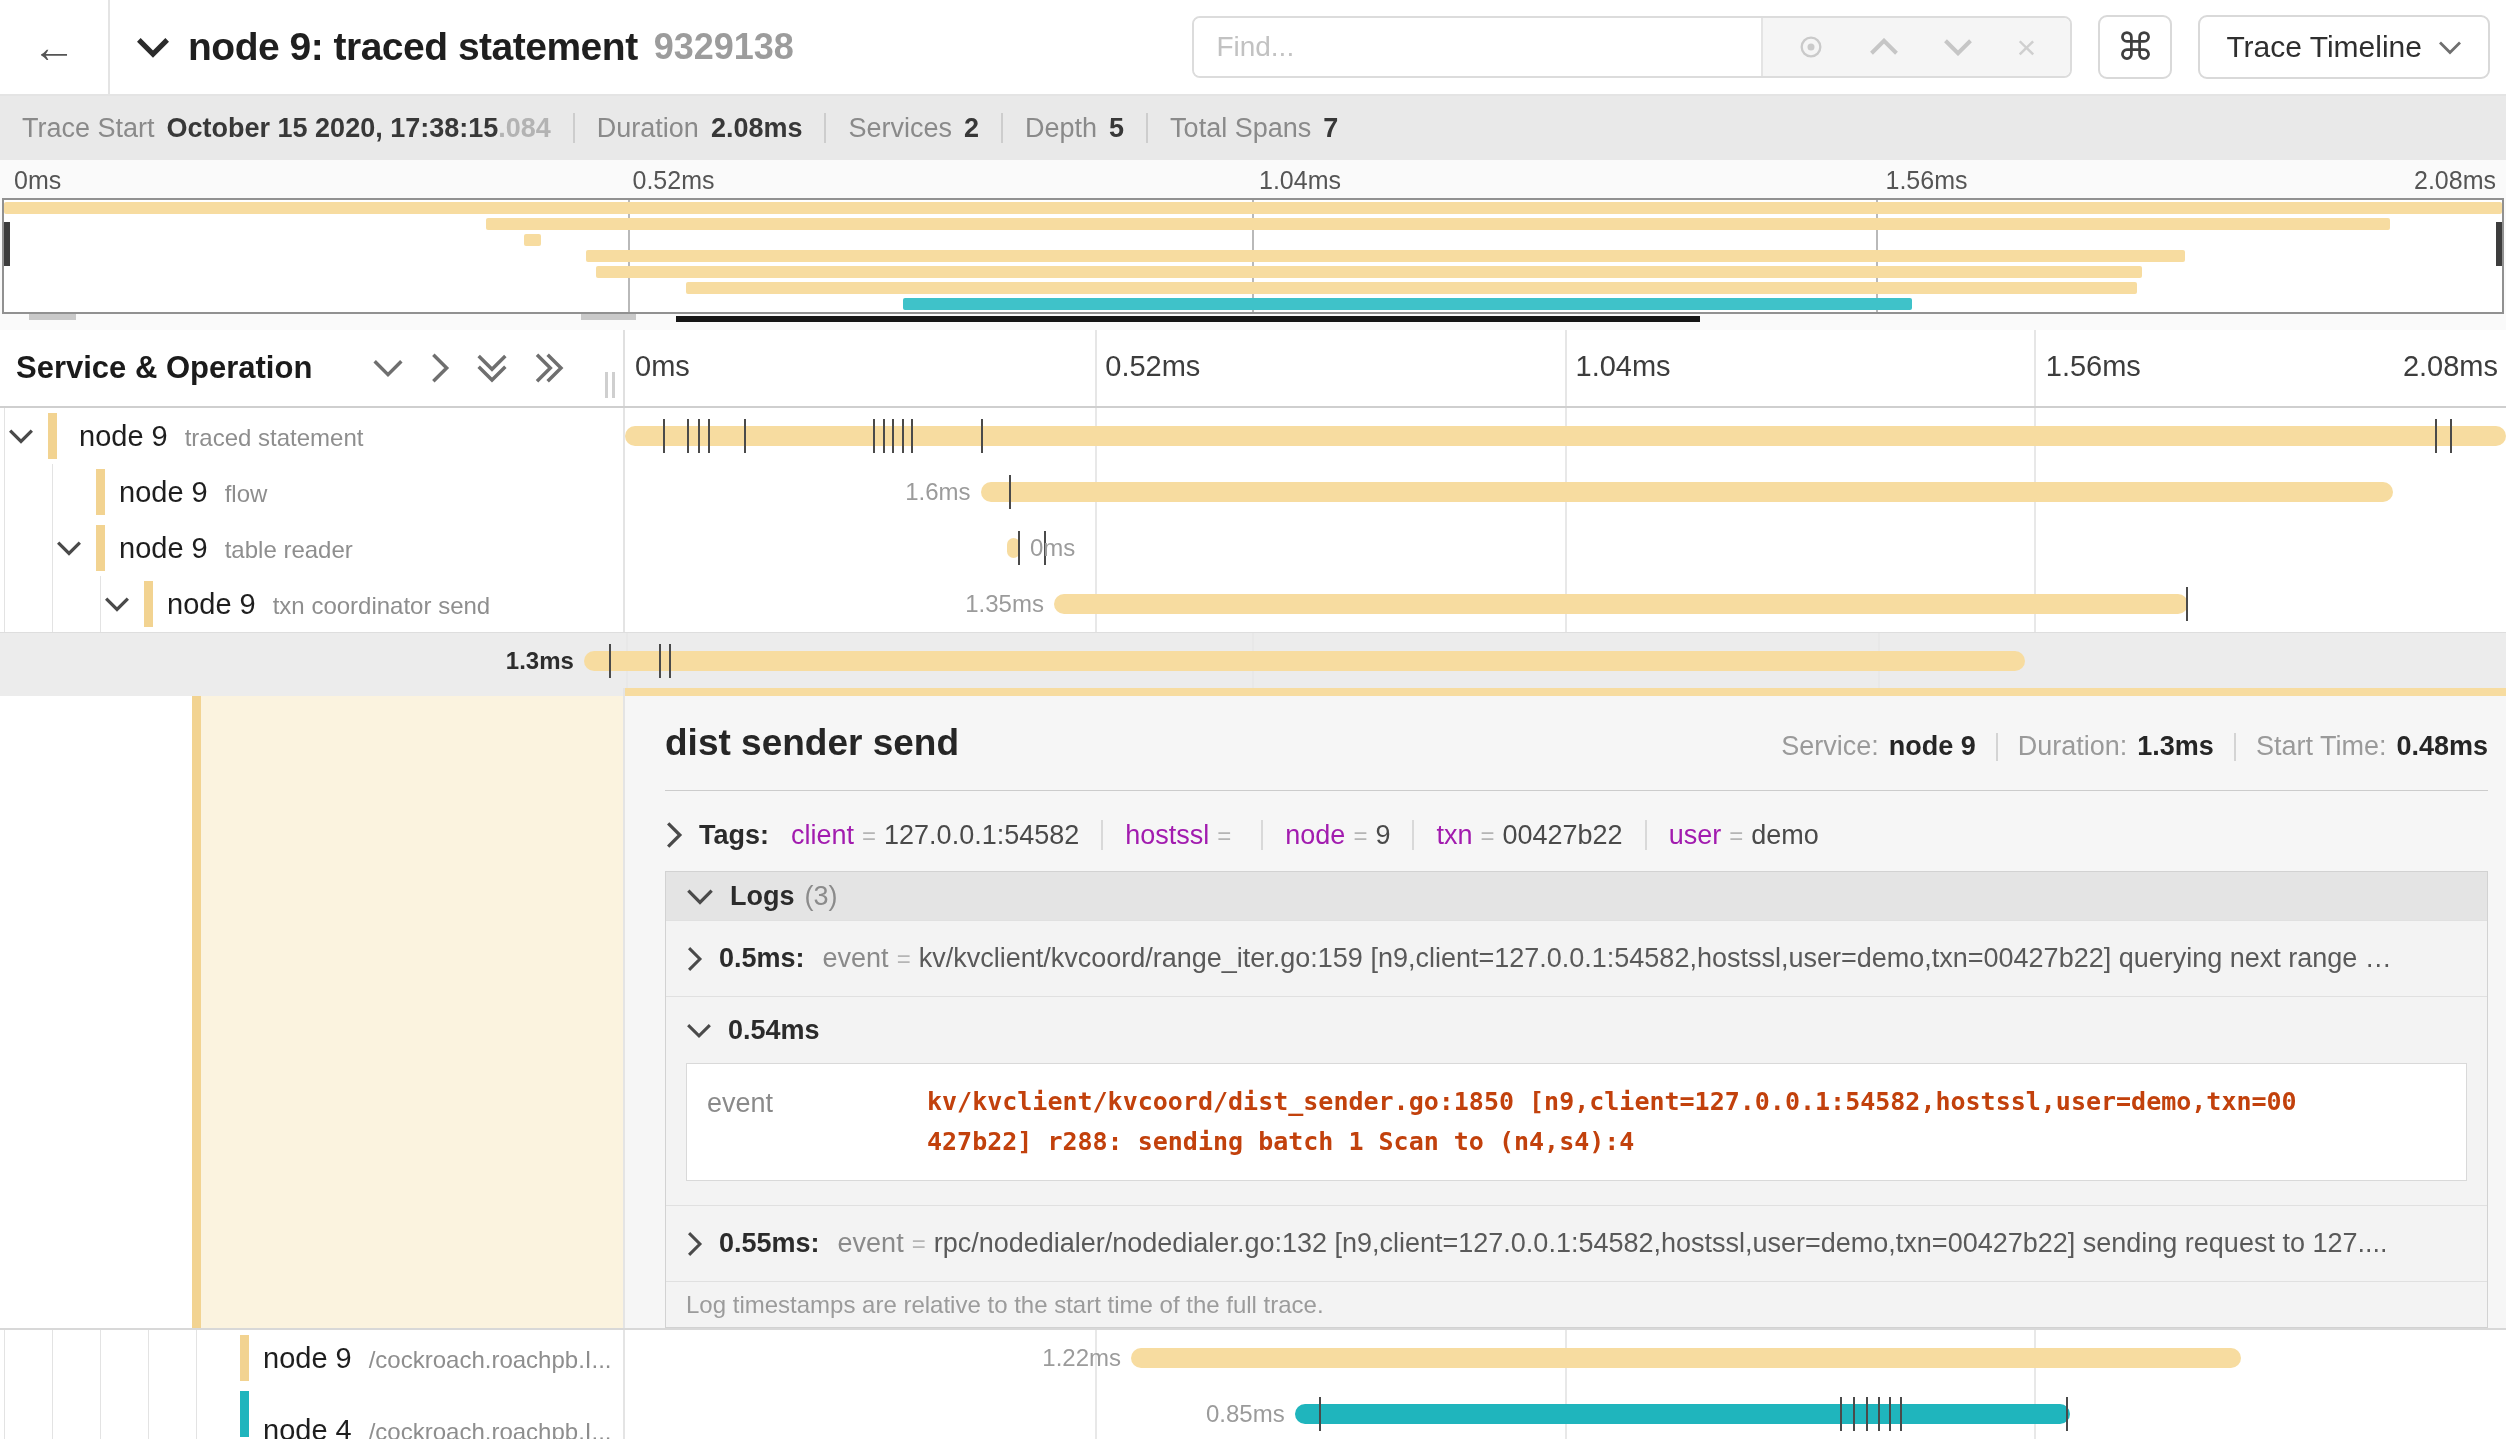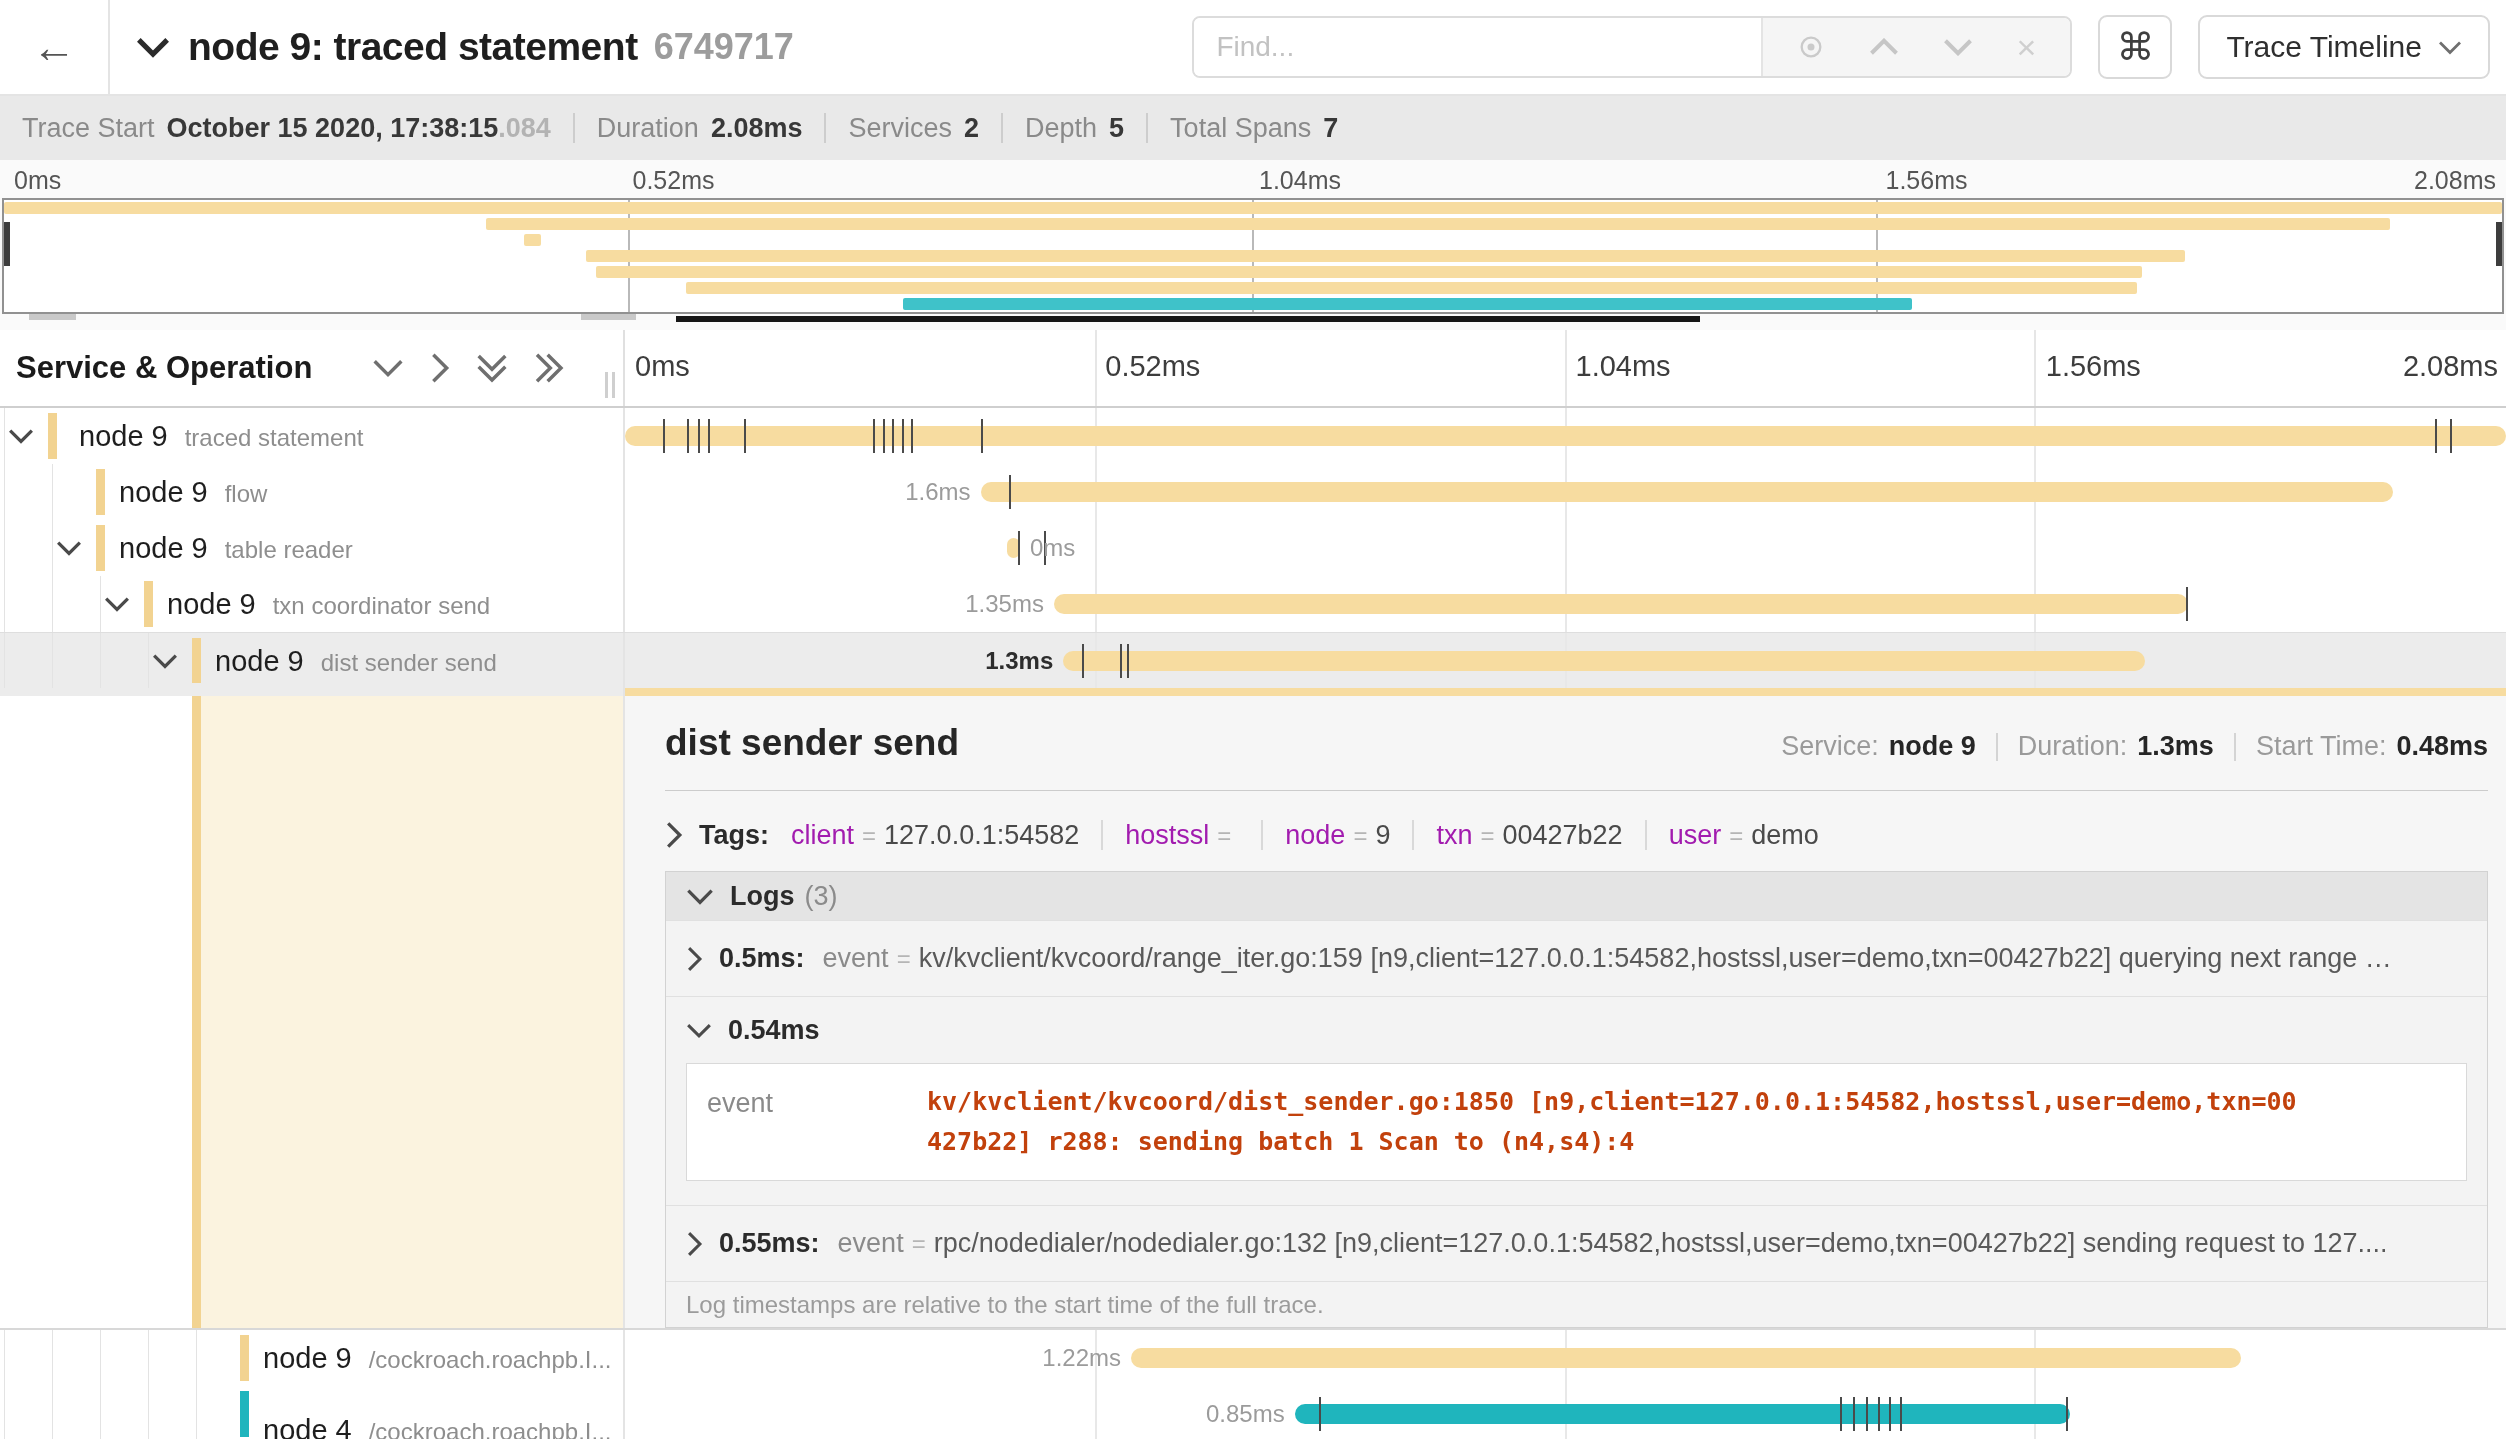--- a/index.html
+++ b/index.html
@@ -137,21 +137,21 @@
 
   <div class="hdr">
     <div class="back-btn">←</div>
     <div class="title-group">
       <span class="title-chev">
         <svg width="34" height="22" viewBox="0 0 12 7">
             <path d="M1 1l5 5 5-5" fill="none" stroke="#2b2b2b" stroke-width="1.8"></path>
           </svg>
       </span>
       <span class="page-title">node 9: traced statement</span>
-      <span class="trace-id">6749717</span>
+      <span class="trace-id">9329138</span>
     </div>
     <div class="find-wrap">
       <input class="find-input" placeholder="Find..." style="">
       <div class="find-tools">
         <span class="ftool">
           <svg width="28" height="28" viewBox="0 0 24 24" fill="none" stroke="#cacaca" stroke-width="2">
             <circle cx="12" cy="12" r="8"></circle>
               <circle cx="12" cy="12" r="3" fill="#cacaca" stroke="none"></circle>
           </svg>
         </span>
@@ -362,33 +362,20 @@
           <span class="accent" style="left: 144px; background: rgb(242, 211, 145);"></span>
           <span class="svc-name" style="left: 167px;"><span>node 9</span><span class="op-name">txn coordinator send</span></span>
         </div>
         <div class="tl-cell">
           <div class="bar" style="left: 22.8%; width: 60.3%; background: rgb(247, 220, 160);"></div>
           <i class="bar-tick" style="left: 83%;"></i>
           <span class="dur-label" style="right: calc(77.2% + 10px); margin-left: 24px;">1.35ms</span>
         </div>
       </div>
       <div class="span-row selected">
-        <div class="tree-cell">
-          <i class="guide" style="left: 4px;"></i>
-          <i class="guide" style="left: 52px;"></i>
-          <i class="guide" style="left: 100px;"></i>
-          <i class="guide" style="left: 148px;"></i>
-          <span class="tree-chev" style="left: 152px;">
-            <svg width="26" height="16" viewBox="0 0 12 7">
-              <path d="M1 1l5 5 5-5" fill="none" stroke="#4a4a4a" stroke-width="1.5"></path>
-            </svg>
-          </span>
-          <span class="accent" style="left: 192px; background: rgb(242, 211, 145);"></span>
-          <span class="svc-name" style="left: 215px;"><span>node 9</span><span class="op-name">dist sender send</span></span>
-        </div>
         <div class="tl-cell">
           <div class="bar" style="left: 23.3%; width: 57.5%; background: rgb(247, 220, 160);"></div>
           <i class="bar-tick" style="left: 24.3%;"></i>
           <i class="bar-tick" style="left: 26.3%;"></i>
           <i class="bar-tick" style="left: 26.7%;"></i>
           <span class="dur-label strong" style="right: calc(76.7% + 10px);">1.3ms</span>
         </div>
       </div>
     </div>
 

